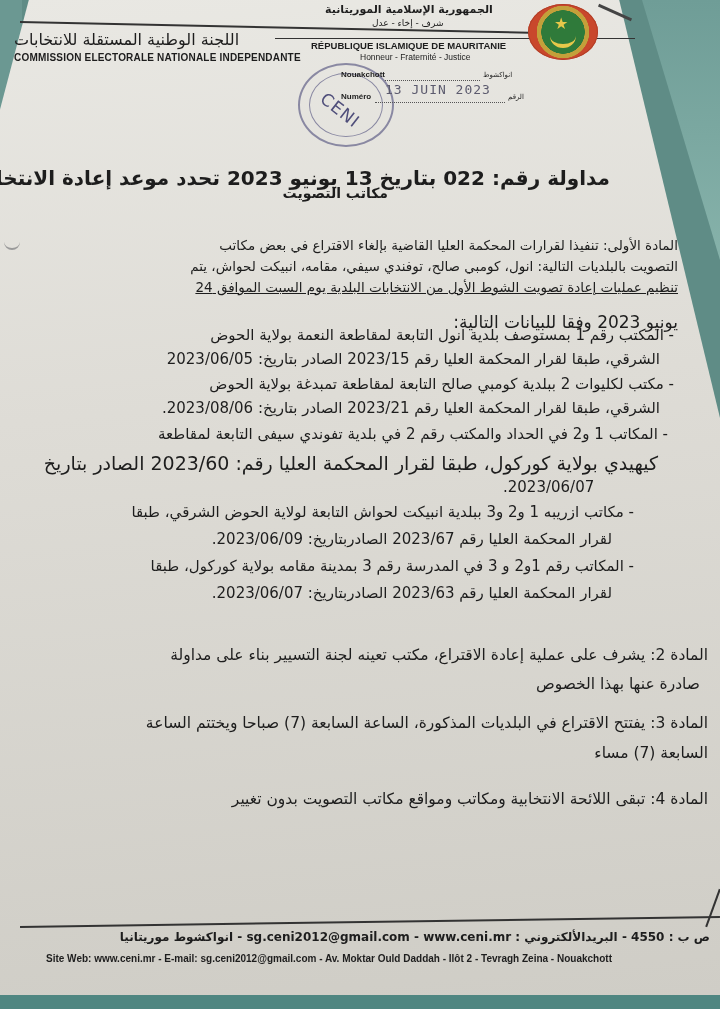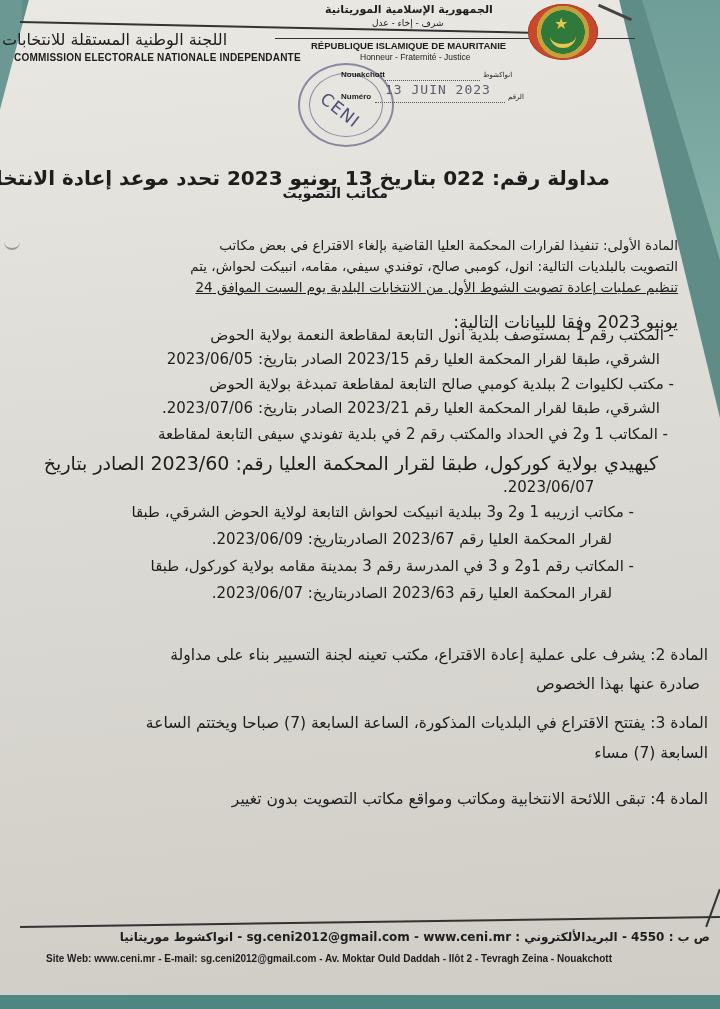--- a/index.html
+++ b/index.html
@@ -85,21 +85,21 @@
 
 <div class="txt b" style="left:311px; top:40px; font-size:9.5px; font-family:'Liberation Sans',sans-serif;">RÉPUBLIQUE ISLAMIQUE DE MAURITANIE</div>
 <div class="txt" style="left:332px; top:52px; font-size:8.5px; font-family:'Liberation Sans',sans-serif;padding-left:28px;">Honneur - Fraternité - Justice</div>
 
 <div class="emblem">
   <span class="star">★</span>
   <span class="crescent"></span>
 </div>
 <div class="slash-mark"></div>
 
-<div class="txt ar" style="left:2px; top:30px; font-size:16px;">اللجنة الوطنية المستقلة للانتخابات</div>
+<div class="txt ar" style="left:14px; top:30px; font-size:16px;">اللجنة الوطنية المستقلة للانتخابات</div>
 <div class="txt b" style="left:14px; top:52px; font-size:10px; font-family:'Liberation Sans',sans-serif; letter-spacing:0.2px;">COMMISSION ELECTORALE NATIONALE INDEPENDANTE</div>
 
 <div class="stamp"></div>
 <div class="stamp-label">CENI</div>
 
 <div class="txt b" style="left:341px; top:70px; font-size:8px; font-family:'Liberation Sans',sans-serif;">Nouakchott</div>
 <div class="dotline" style="left:385px; top:80px; width:95px;"></div>
 <div class="txt ar" style="left:483px; top:71px; font-size:7px;">انواكشوط</div>
 <div class="date-stamp">13 JUIN 2023</div>
 
@@ -114,21 +114,21 @@
 
 <div class="txt ar" style="right:42px; top:237px; font-size:13.5px;">المادة الأولى: تنفيذا لقرارات المحكمة العليا القاضية بإلغاء الاقتراع في بعض مكاتب</div>
 <div class="txt ar" style="right:42px; top:258px; font-size:13.5px;">التصويت بالبلديات التالية: انول، كومبي صالح، توفندي سيفي، مقامه، انبيكت لحواش، يتم</div>
 <div class="txt ar underline" style="right:42px; top:279px; font-size:13.5px;">تنظيم عمليات إعادة تصويت الشوط الأول من الانتخابات البلدية يوم السبت الموافق 24</div>
 <div class="txt ar" style="right:42px; top:312px; font-size:17px;">يونيو 2023 وفقا للبيانات التالية:</div>
 
 <div class="txt ar" style="right:46px; top:326px; font-size:15px;">- المكتب رقم 1 بمستوصف بلدية انول التابعة لمقاطعة النعمة بولاية الحوض</div>
 <div class="txt ar" style="right:60px; top:350px; font-size:15px;">الشرقي، طبقا لقرار المحكمة العليا رقم 2023/15 الصادر بتاريخ: 2023/06/05</div>
 
 <div class="txt ar" style="right:46px; top:375px; font-size:15px;">- مكتب لكليوات 2 ببلدية كومبي صالح التابعة لمقاطعة تمبدغة بولاية الحوض</div>
-<div class="txt ar" style="right:60px; top:399px; font-size:15px;">الشرقي، طبقا لقرار المحكمة العليا رقم 2023/21 الصادر بتاريخ: 2023/07/06.</div>
+<div class="txt ar" style="right:60px; top:399px; font-size:15px;">الشرقي، طبقا لقرار المحكمة العليا رقم 2023/21 الصادر بتاريخ: 2023/08/06.</div>
 
 <div class="txt ar" style="right:52px; top:425px; font-size:15px;">- المكاتب 1 و2 في الحداد والمكتب رقم 2 في بلدية تفوندي سيفى التابعة لمقاطعة</div>
 <div class="txt ar" style="right:62px; top:452px; font-size:19px;text-align:center;">كيهيدي بولاية كوركول، طبقا لقرار المحكمة العليا رقم: 2023/60 الصادر بتاريخ</div>
 <div class="txt" style="left:503px; top:478px; font-size:15px;">.2023/06/07</div>
 
 <div class="txt ar" style="right:86px; top:503px; font-size:15px;">- مكاتب ازريبه 1 و2 و3 ببلدية انبيكت لحواش التابعة لولاية الحوض الشرقي، طبقا</div>
 <div class="txt ar" style="right:108px; top:530px; font-size:15px;">لقرار المحكمة العليا رقم 2023/67 الصادربتاريخ: 2023/06/09.</div>
 
 <div class="txt ar" style="right:86px; top:557px; font-size:15px;">- المكاتب رقم 1و2 و 3 في المدرسة رقم 3 بمدينة مقامه بولاية كوركول، طبقا</div>
 <div class="txt ar" style="right:108px; top:584px; font-size:15px;">لقرار المحكمة العليا رقم 2023/63 الصادربتاريخ: 2023/06/07.</div>

